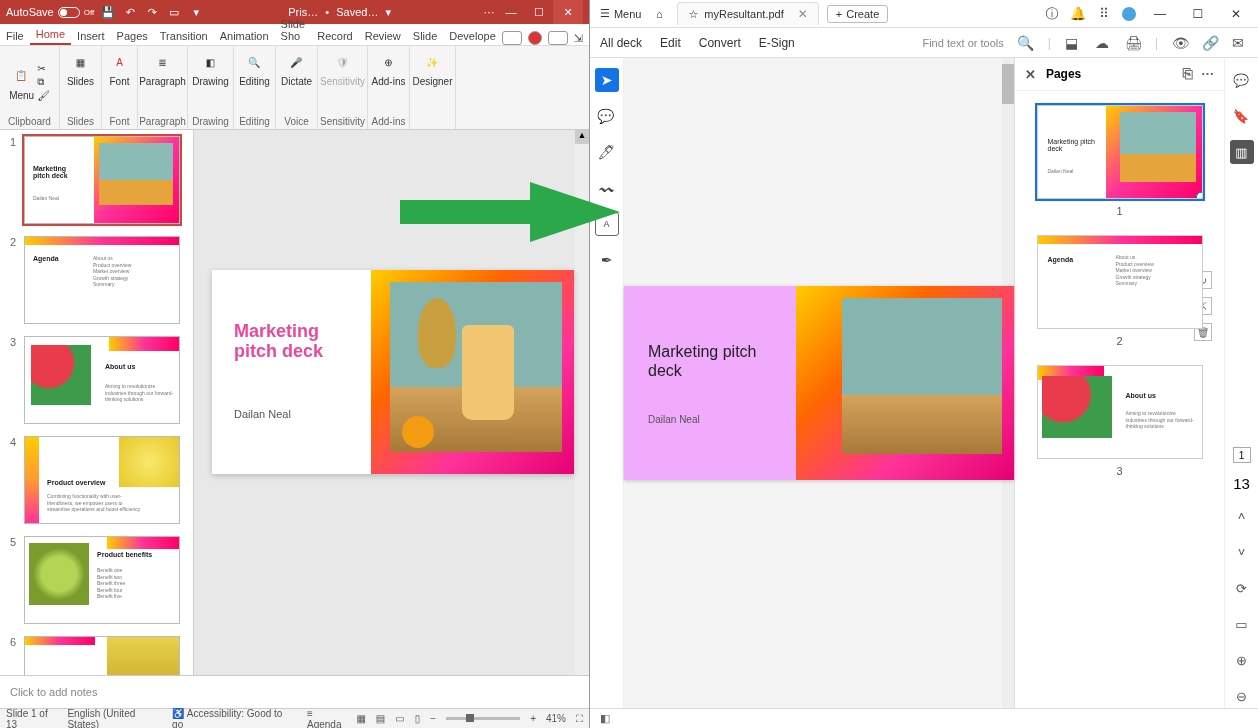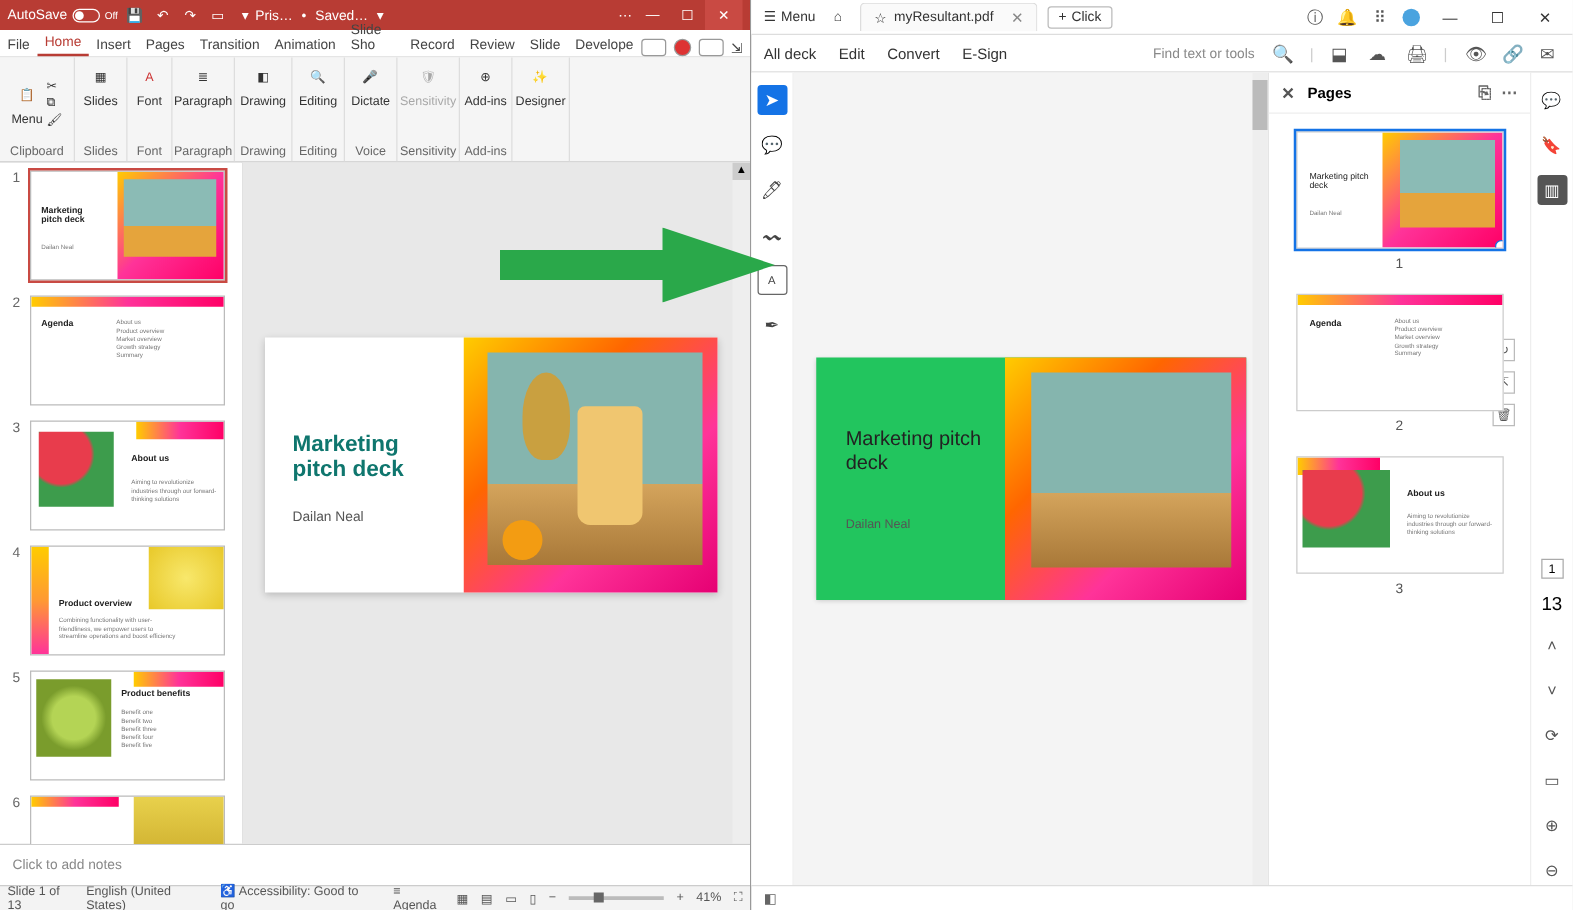--- a/index.html
+++ b/index.html
@@ -5,21 +5,21 @@
 * { margin: 0; padding: 0; box-sizing: border-box; font-family: "Segoe UI", Arial, sans-serif; }
 body { width: 1258px; height: 728px; display: flex; background: #f0f0f0; overflow: hidden; position: relative; }
 
 
 .ppt-app { width: 600px; height: 100%; display: flex; flex-direction: column; background: #fff; }
 .ppt-titlebar { height: 24px; background: #b83c34; display: flex; align-items: center; color: #fff; font-size: 11px; padding: 0 6px; }
 .ppt-titlebar .autosave { display: flex; align-items: center; gap: 4px; }
 .ppt-titlebar .toggle { width: 22px; height: 11px; border: 1px solid #fff; border-radius: 6px; position: relative; }
 .ppt-titlebar .toggle::after { content:""; position:absolute; width:7px; height:7px; border-radius:50%; background:#fff; top:1px; left:1px; }
 .ppt-titlebar .qat-icon { width: 16px; height:16px; display:flex; align-items:center; justify-content:center; margin-left:6px; color:#fff; font-size:11px; }
-.ppt-titlebar .title-center { flex: 1; font-size:11px; }
+.ppt-titlebar .title-center { flex: 1; text-align: center; font-size:11px; }
 .ppt-titlebar .win-btns { display:flex; gap:0; }
 .ppt-titlebar .win-btn { width:28px; height:24px; display:flex; align-items:center; justify-content:center; font-size:11px; }
 .ppt-titlebar .win-close { background:#c94a43; width:30px; }
 
 .ppt-tabs { height: 22px; background:#fff; display:flex; align-items:end; font-size:11px; color:#444; border-bottom:1px solid #ddd; }
 .ppt-tab { padding: 3px 6px; cursor:pointer; }
 .ppt-tab.active { color:#b83c34; border-bottom:2px solid #b83c34; }
 .ppt-tabs-right { margin-left:auto; display:flex; align-items:center; gap:6px; padding-right:6px; }
 .ppt-tabs-right .pill { width:20px; height:14px; border:1px solid #999; border-radius:3px; display:inline-block; }
 .ppt-tabs-right .rec { width:14px; height:14px; border:1px solid #999; border-radius:50%; background:#d33; display:inline-block; }
@@ -50,21 +50,21 @@
 .thumb-img.lemon { background:radial-gradient(circle,#f8e86c,#e8c828); }
 
 .slide-editor { flex:1; position:relative; background:#e8e8e8; }
 .editor-scrollbar-v { position:absolute; right:0; top:0; width:14px; height:100%; background:#eee; }
 .main-slide { position:absolute; left:18px; top:140px; width:362px; height:204px; background:#fff; box-shadow:0 2px 6px rgba(0,0,0,.2); }
 .main-slide .grad-right { position:absolute; right:0; top:0; width:56%; height:100%; background:linear-gradient(135deg,#ffcc00,#ff6600,#ff3399,#e60073); }
 .main-slide .photo { position:absolute; right:12px; top:12px; width:172px; height:170px; background:linear-gradient(#85b5ae 0%,#85b5ae 62%,#d4a45c 62%,#a87838 100%); }
 .main-slide .jar { position:absolute; right:60px; top:55px; width:52px; height:95px; background:#f0c670; border-radius:6px 6px 10px 10px; }
 .main-slide .pineapple { position:absolute; right:118px; top:28px; width:38px; height:70px; background:#c9a040; border-radius:50% 50% 40% 40%; }
 .main-slide .orange-slice { position:absolute; right:140px; bottom:26px; width:32px; height:32px; background:#f39c12; border-radius:50%; }
-.main-slide h2 { position:absolute; left:22px; top:76px; font-size:18px; font-weight:700; color:#0f766e; line-height:1.1; }
+.main-slide h2 { position:absolute; left:22px; top:52px; font-size:18px; font-weight:700; color:#ec4899; line-height:1.1; }
 .main-slide .author { position:absolute; left:22px; top:138px; font-size:11px; color:#555; }
 
 .notes-bar { height:26px; background:#fff; border-top:1px solid #ccc; display:flex; align-items:center; padding:16px 10px; font-size:11px; color:#888; }
 
 .ppt-statusbar { height:20px; background:#f3f3f3; border-top:1px solid #ccc; display:flex; align-items:center; font-size:10px; color:#555; padding:0 6px; gap:10px; }
 .ppt-statusbar .spacer { flex:1; }
 .zoom-track { width:80px; height:3px; background:#bbb; position:relative; }
 .zoom-thumb { position:absolute; width:8px; height:8px; background:#666; top:-3px; left:20px; }
 
 
@@ -88,21 +88,21 @@
 .acro-toolbar .finder { color:#888; font-size:11px; }
 .acro-toolbar .tool-icon { width:16px; font-size:14px; }
 
 .acro-body { flex:1; display:flex; overflow:hidden; }
 .acro-left-tools { width:34px; background:#fff; border-right:1px solid #eee; display:flex; flex-direction:column; align-items:center; padding-top:10px; gap:12px; }
 .acro-left-tools .tool { width:24px; height:24px; display:flex; align-items:center; justify-content:center; font-size:14px; color:#444; border-radius:3px; }
 .acro-left-tools .tool.selected { background:#1473e6; color:#fff; }
 
 .acro-canvas { flex:1; background:#f4f4f4; display:flex; align-items:center; justify-content:center; position:relative; }
 .acro-canvas-scroll { position:absolute; right:0; top:0; width:12px; height:100%; background:#eee; }
-.acro-page { width:344px; height:194px; background:#22c55e; box-shadow:0 1px 4px rgba(0,0,0,.2); position:relative; }
+.acro-page { width:390px; height:194px; background:#f0abfc; box-shadow:0 1px 4px rgba(0,0,0,.2); position:relative; }
 .acro-page .grad-right { position:absolute; right:0; top:0; width:56%; height:100%; background:linear-gradient(135deg,#ffcc00,#ff6600,#ff3399,#e60073); }
 .acro-page .photo { position:absolute; right:12px; top:12px; width:160px; height:156px; background:linear-gradient(#85b5ae 0%,#85b5ae 62%,#d4a45c 62%,#a87838 100%); }
 .acro-page h2 { position:absolute; left:24px; top:56px; font-size:16px; font-weight:400; color:#222; line-height:1.2; }
 .acro-page .author { position:absolute; left:24px; top:128px; font-size:10px; color:#555; }
 
 .acro-pages-panel { width:210px; border-left:1px solid #ddd; background:#fff; display:flex; flex-direction:column; }
 .pages-header { display:flex; align-items:center; padding:8px 10px; font-size:12px; font-weight:600; gap:10px; border-bottom:1px solid #eee; }
 .pages-header .close-x { font-size:13px; color:#555; }
 .pages-header .hdr-icons { margin-left:auto; display:flex; gap:8px; color:#666; font-size:13px; }
 .pages-list { flex:1; overflow-y:auto; padding:14px 12px; position:relative; }
@@ -376,21 +376,21 @@
       <span>Menu</span>
     </div>
     <div class="acro-home">⌂</div>
     <div class="acro-tab">
       <span>☆</span>
       <span>myResultant.pdf</span>
       <span class="close">✕</span>
     </div>
     <div class="acro-create">
       <span>+</span>
-      <span>Click</span>
+      <span>Create</span>
     </div>
     <div class="acro-title-right">
       <span class="icon">ⓘ</span>
       <span class="icon">🔔</span>
       <span class="icon">⠿</span>
       <span class="avatar-dot"></span>
       <span class="acro-win-btn">—</span>
       <span class="acro-win-btn">☐</span>
       <span class="acro-win-btn">✕</span>
     </div>

